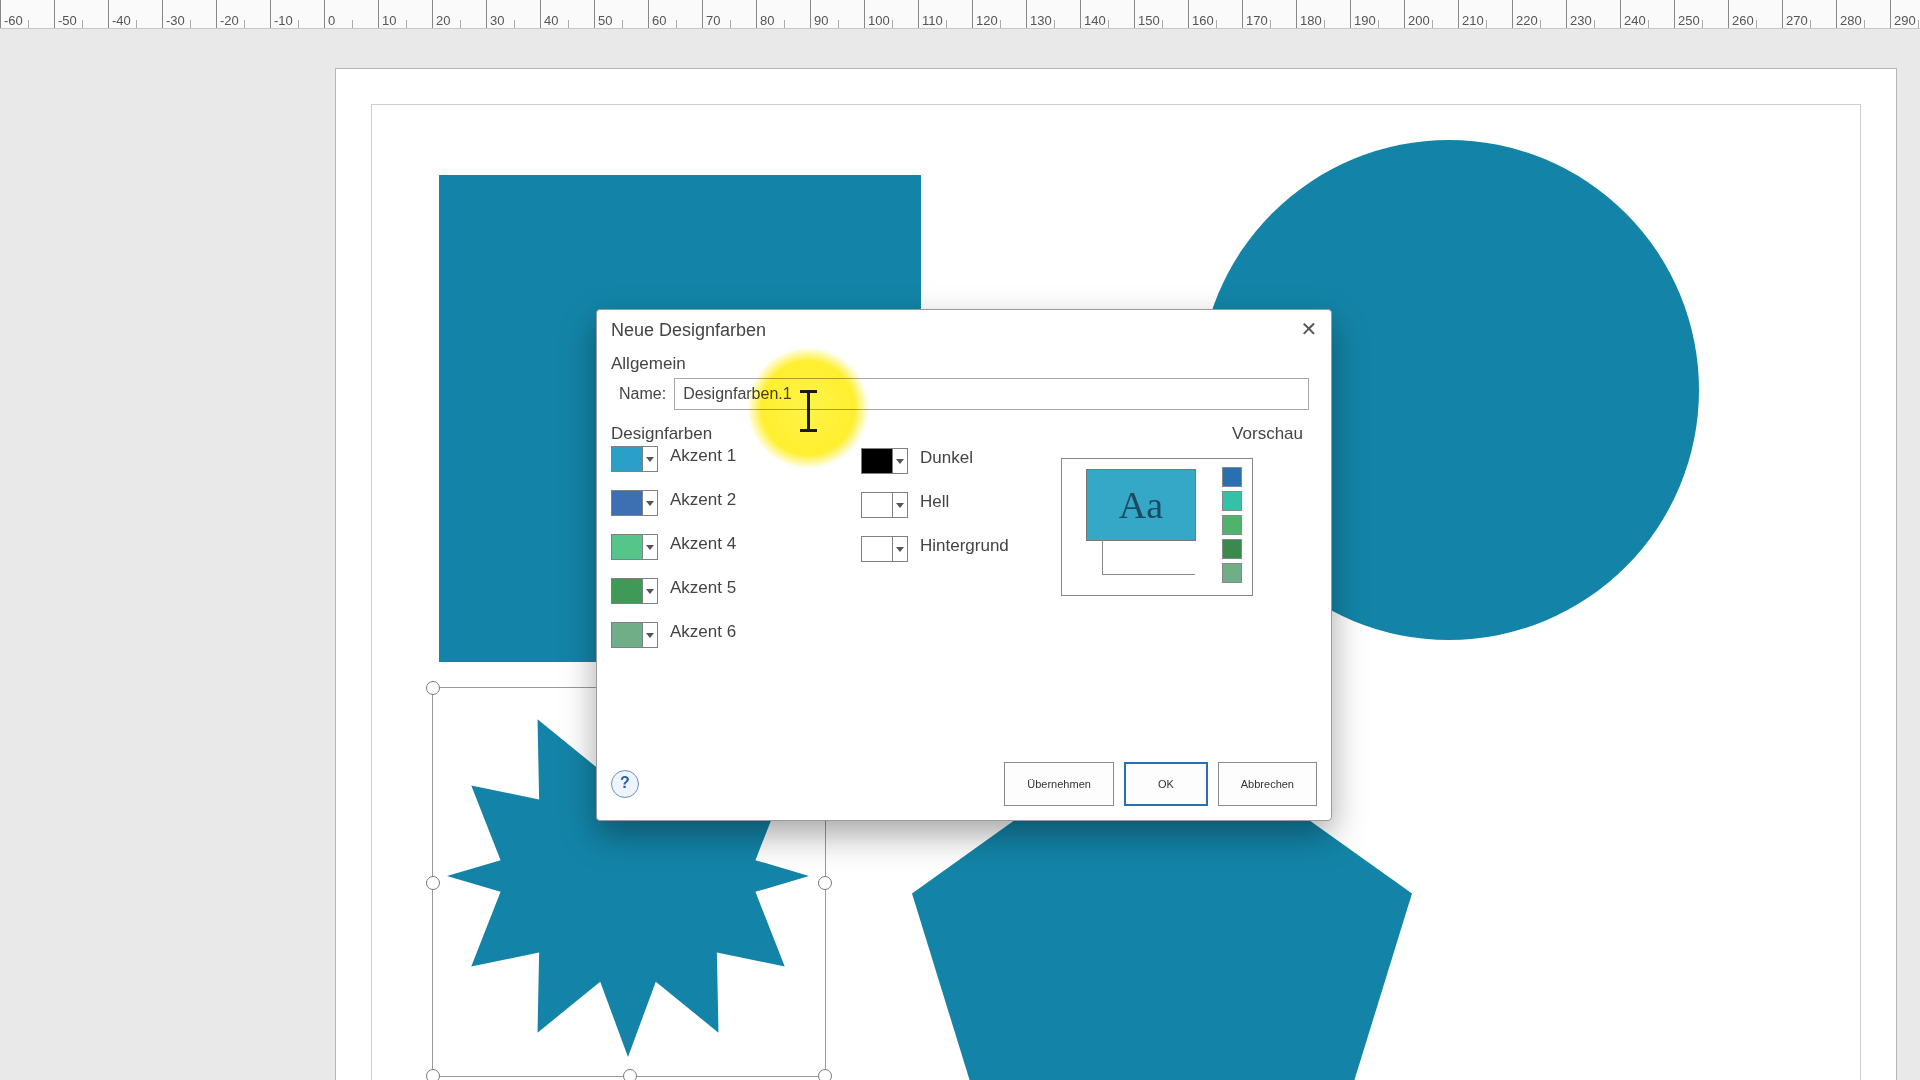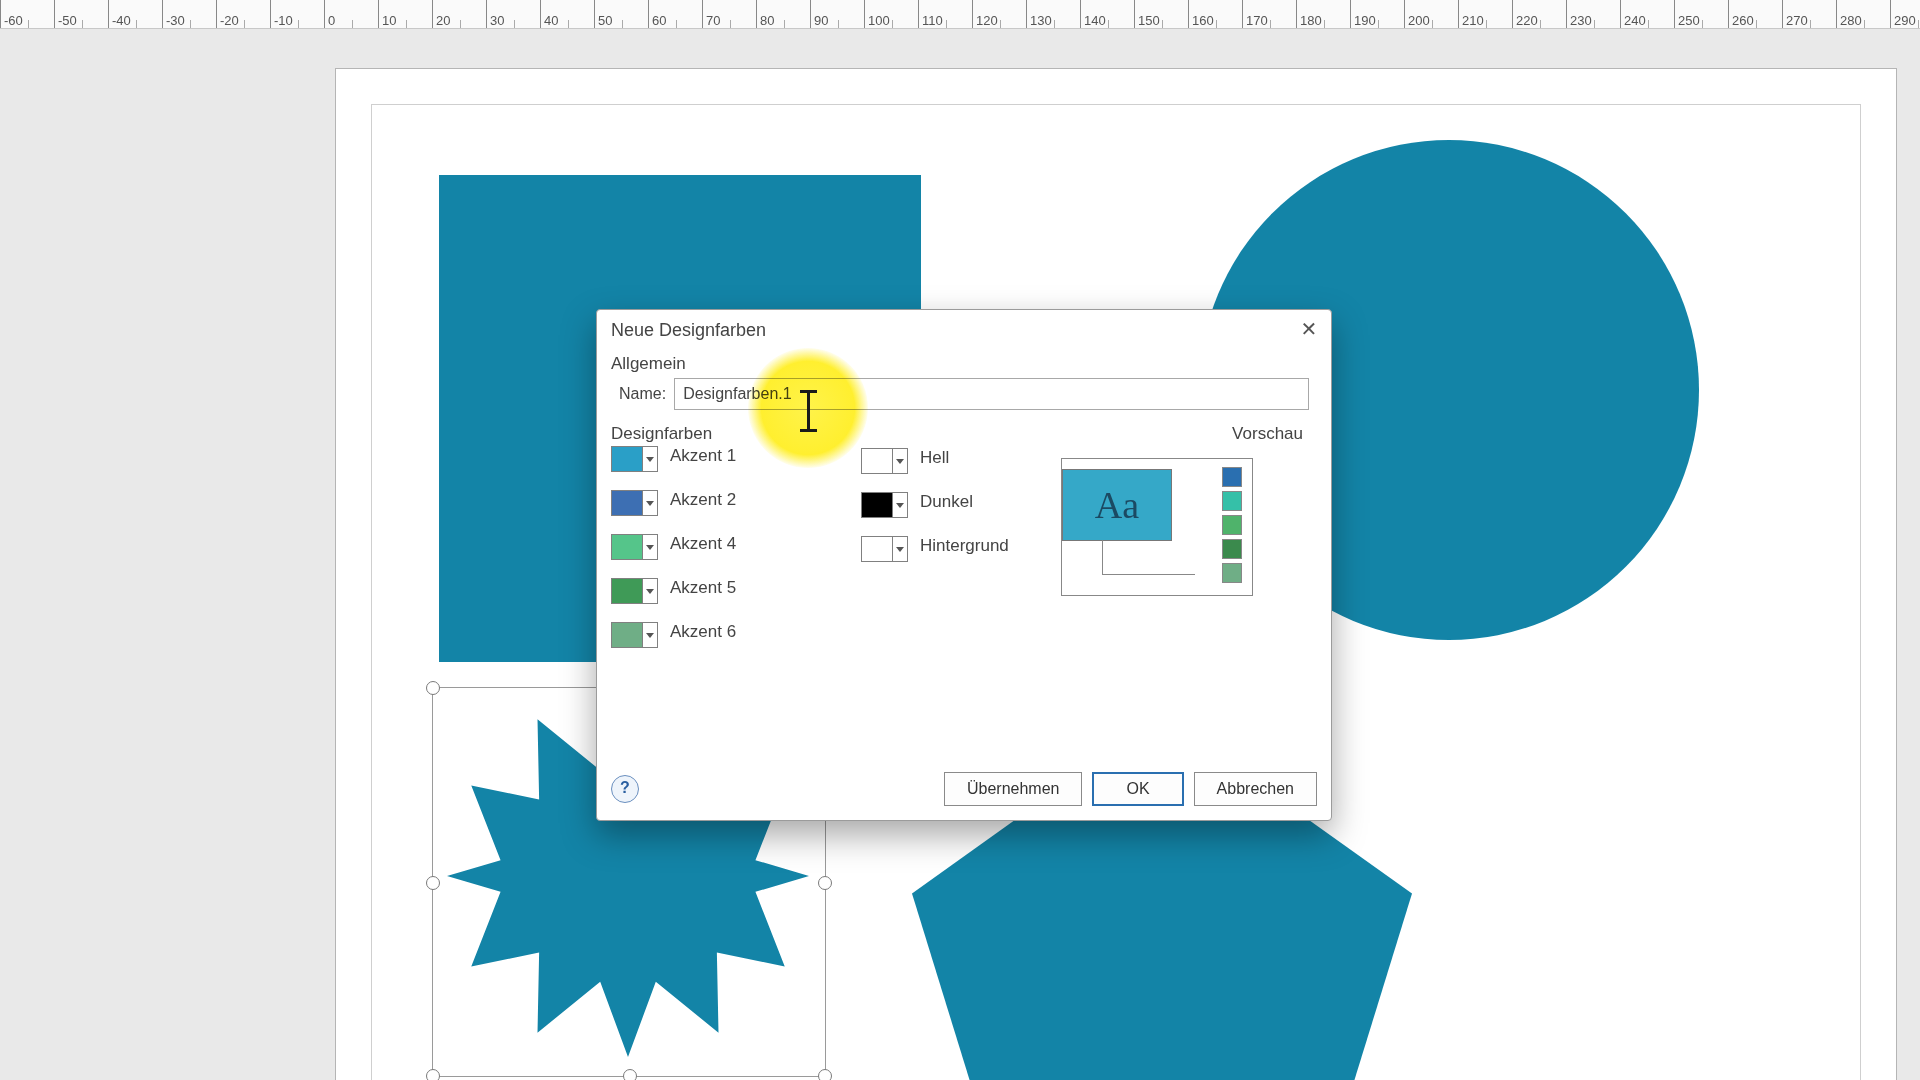--- a/index.html
+++ b/index.html
@@ -37,28 +37,28 @@
   .col-left{width:250px;}
   .col-mid{width:200px;}
   .col-right{flex:1;text-align:right;}
   .swatch-row{display:flex;align-items:flex-start;height:44px;}
   .swatch{width:30px;height:24px;border:1px solid #808080;}
   .dd{width:14px;height:24px;border:1px solid #808080;border-left:none;display:flex;align-items:center;justify-content:center;background:#fff;}
   .dd::after{content:"";border-left:4px solid transparent;border-right:4px solid transparent;border-top:5px solid #555;}
   .sw-lbl{margin-left:12px;font-size:17px;color:#444;}
   
   .preview{margin-top:12px;border:1px solid #888;width:190px;height:136px;background:#fff;position:relative;}
-  .preview .aa{position:absolute;left:0;top:10px;width:108px;height:70px;background:#35a8c8;border:1px solid #777;font-size:38px;font-family:Georgia,serif;color:#1b4a63;display:flex;align-items:center;justify-content:center;}
+  .preview .aa{position:absolute;left:24px;top:10px;width:108px;height:70px;background:#35a8c8;border:1px solid #777;font-size:38px;font-family:Georgia,serif;color:#1b4a63;display:flex;align-items:center;justify-content:center;}
   .preview .mini{position:absolute;right:10px;width:18px;height:18px;border:1px solid #888;}
   .preview .line{position:absolute;left:40px;bottom:20px;width:92px;height:34px;border:1px solid #888;border-top:none;border-right:none;}
   
   .btnbar{position:absolute;left:0;right:0;bottom:14px;display:flex;align-items:center;padding:0 14px;}
   .help{width:26px;height:26px;border:1px solid #6a8fbf;border-radius:50%;color:#2a5fa0;font-weight:bold;text-align:center;line-height:24px;font-size:16px;background:#eef4fb;cursor:pointer;}
   .spacer{flex:1;}
-  .btn{height:34px;padding:0 22px;margin-left:10px;border:1px solid #8a8a8a;background:#fdfdfd;font-size:16px;color:#333;cursor:pointer;}
+  .btn{height:44px;padding:0 22px;margin-left:10px;border:1px solid #8a8a8a;background:#fdfdfd;font-size:11px;color:#333;cursor:pointer;}
   .btn.primary{border:2px solid #2a6fb0;padding:0 32px;}
   
   .hilite{position:absolute;width:120px;height:120px;border-radius:50%;background:radial-gradient(circle,#fff34a 0%,#ffef2f 55%,rgba(255,239,47,0) 72%);pointer-events:none;mix-blend-mode:multiply;}
   .ibeam{position:absolute;width:3px;height:42px;background:#1a1a1a;pointer-events:none;}
   .ibeam::before,.ibeam::after{content:"";position:absolute;left:-7px;width:17px;height:3px;background:#1a1a1a;}
   .ibeam::before{top:0}.ibeam::after{bottom:0}
 </style>
 </head>
 <body>
 
@@ -124,28 +124,28 @@
               <div class="swatch" style="background: rgb(111, 174, 134);"></div>
               <div class="dd"></div>
               <div class="sw-lbl">Akzent 6</div>
             </div>
           </div>
       </div>
       <div class="col-mid">
         <div style="height:28px"></div>
         <div id="extra-list">
             <div class="swatch-row">
+              <div class="swatch" style="background: rgb(0, 0, 0);"></div>
+              <div class="dd"></div>
+              <div class="sw-lbl">Dunkel</div>
+            </div>
+            <div class="swatch-row">
               <div class="swatch" style="background: rgb(255, 255, 255);"></div>
               <div class="dd"></div>
               <div class="sw-lbl">Hell</div>
-            </div>
-            <div class="swatch-row">
-              <div class="swatch" style="background: rgb(0, 0, 0);"></div>
-              <div class="dd"></div>
-              <div class="sw-lbl">Dunkel</div>
             </div>
             <div class="swatch-row">
               <div class="swatch" style="background: rgb(255, 255, 255);"></div>
               <div class="dd"></div>
               <div class="sw-lbl">Hintergrund</div>
             </div>
           </div>
       </div>
       <div class="col-right">
         <div class="sec-lbl" style="padding-left:0">Vorschau</div>

